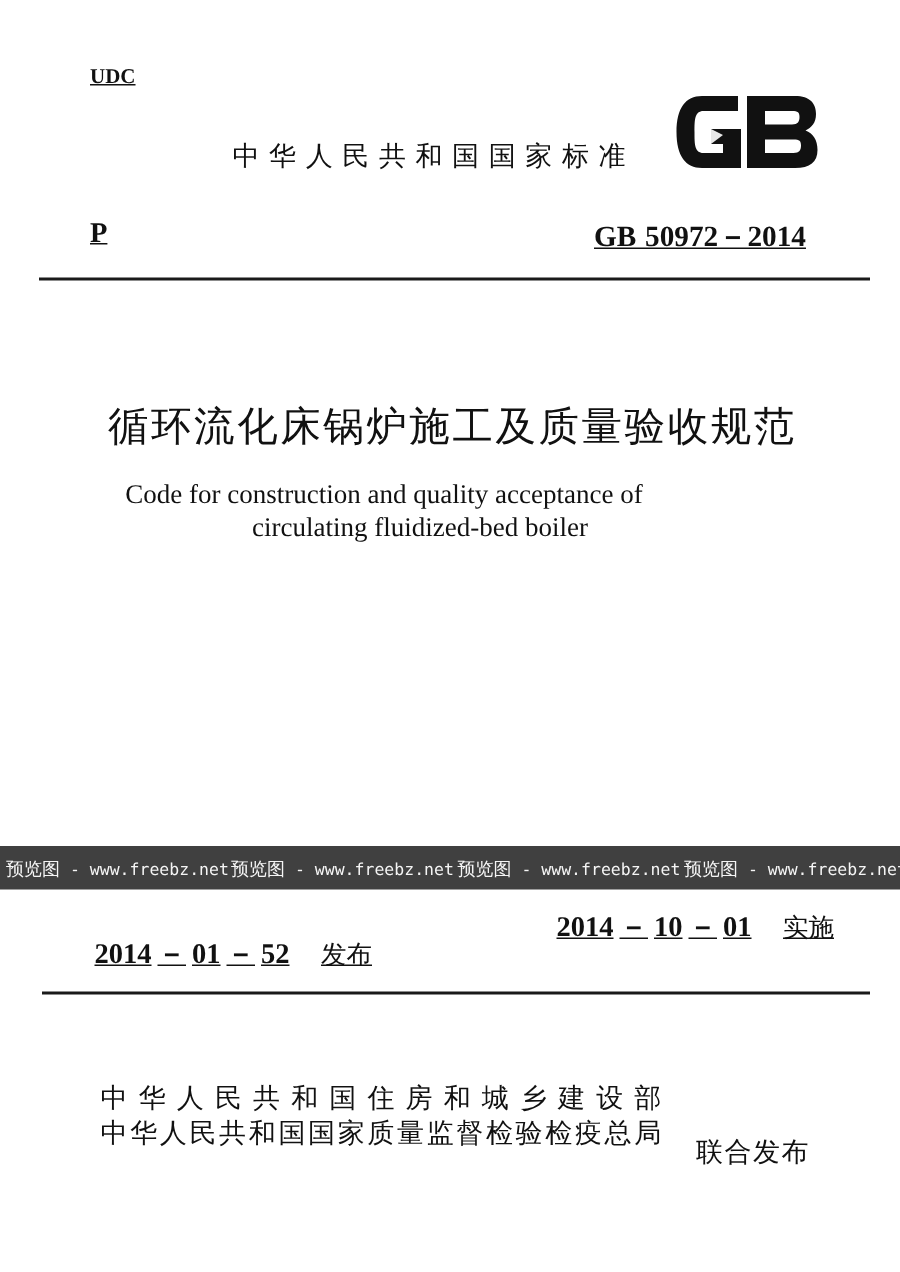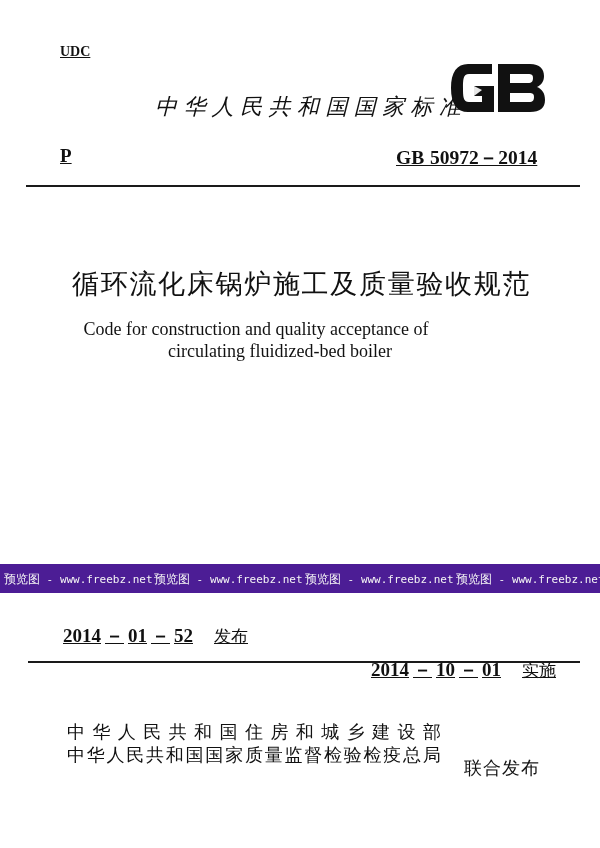--- a/index.html
+++ b/index.html
@@ -6,44 +6,44 @@
   body {
     width: 600px; height: 848px; background: #ffffff; position: relative; overflow: hidden;
     color: #111111;
     font-family: "DejaVu Serif", serif;
   }
   .abs { position: absolute; white-space: nowrap; }
   .serif-bold { font-family: "Liberation Serif", serif; font-weight: bold; text-decoration: underline; }
   .sans { font-family: "DejaVu Sans", sans-serif; }
 
   #udc { left: 60px; top: 44px; font-size: 14px; }
-  #national-std { left: 155px; top: 92px; font-size: 22px; letter-spacing: 6.4px; font-style: italic; }
+  #national-std { left: 155px; top: 92px; font-size: 18px; letter-spacing: 6.4px; }
   #p-code { left: 60px; top: 145px; font-size: 19px; }
   #std-number { left: 396px; top: 144px; font-size: 19.5px; word-spacing: 1px; }
   .rule { position: absolute; height: 2px; background: #1a1a1a; }
   #rule-top { left: 26px; top: 185px; width: 554px; }
   #rule-mid { left: 28px; top: 661px; width: 552px; }
 
   #gb-logo { position: absolute; left: 448px; top: 60px; width: 100px; height: 56px; }
 
   #main-title { left: 72px; top: 266px; width: 460px; font-size: 27px; letter-spacing: 1.7px; text-align: left; font-family: Liberation Mono, monospace; }
   #en-title-1 { left: 0; width: 512px; top: 319px; font-size: 18px; text-align: center; font-family: "Liberation Serif", serif; }
   #en-title-2 { left: 0; width: 560px; top: 341px; font-size: 18px; text-align: center; font-family: "Liberation Serif", serif; }
 
   #watermark-band {
-    position: absolute; left: 0; top: 564px; width: 600px; height: 29px; background: #4c1d95;
+    position: absolute; left: 0; top: 564px; width: 600px; height: 29px; background: #404040;
   }
   .wm-item {
     position: absolute; top: 7px; color: #f5f5f5; font-size: 11px; white-space: nowrap;
     font-family: "DejaVu Sans Mono", monospace;
   }
   .wm-item .wm-cjk { font-family: "DejaVu Sans", sans-serif; font-size: 12px; }
 
   #issue-date { left: 63px; top: 623px; font-size: 19px; }
-  #impl-date { left: 371px; top: 657px; font-size: 19px; }
+  #impl-date { left: 371px; top: 605px; font-size: 19px; }
   .date-suffix { font-family: "DejaVu Sans", sans-serif; font-weight: normal; font-size: 17px; margin-left: 21px; }
   .dash { margin: 0 4px; }
 
   #publisher-1 { left: 67px; top: 720px; width: 374px; font-size: 18px; display: flex; justify-content: space-between; }
   #publisher-2 { left: 67px; top: 743px; width: 374px; font-size: 18px; display: flex; justify-content: space-between; }
   #joint-publish { left: 464px; top: 756px; font-size: 18px; letter-spacing: 1px; }
 </style>
 </head>
 <body>
 

